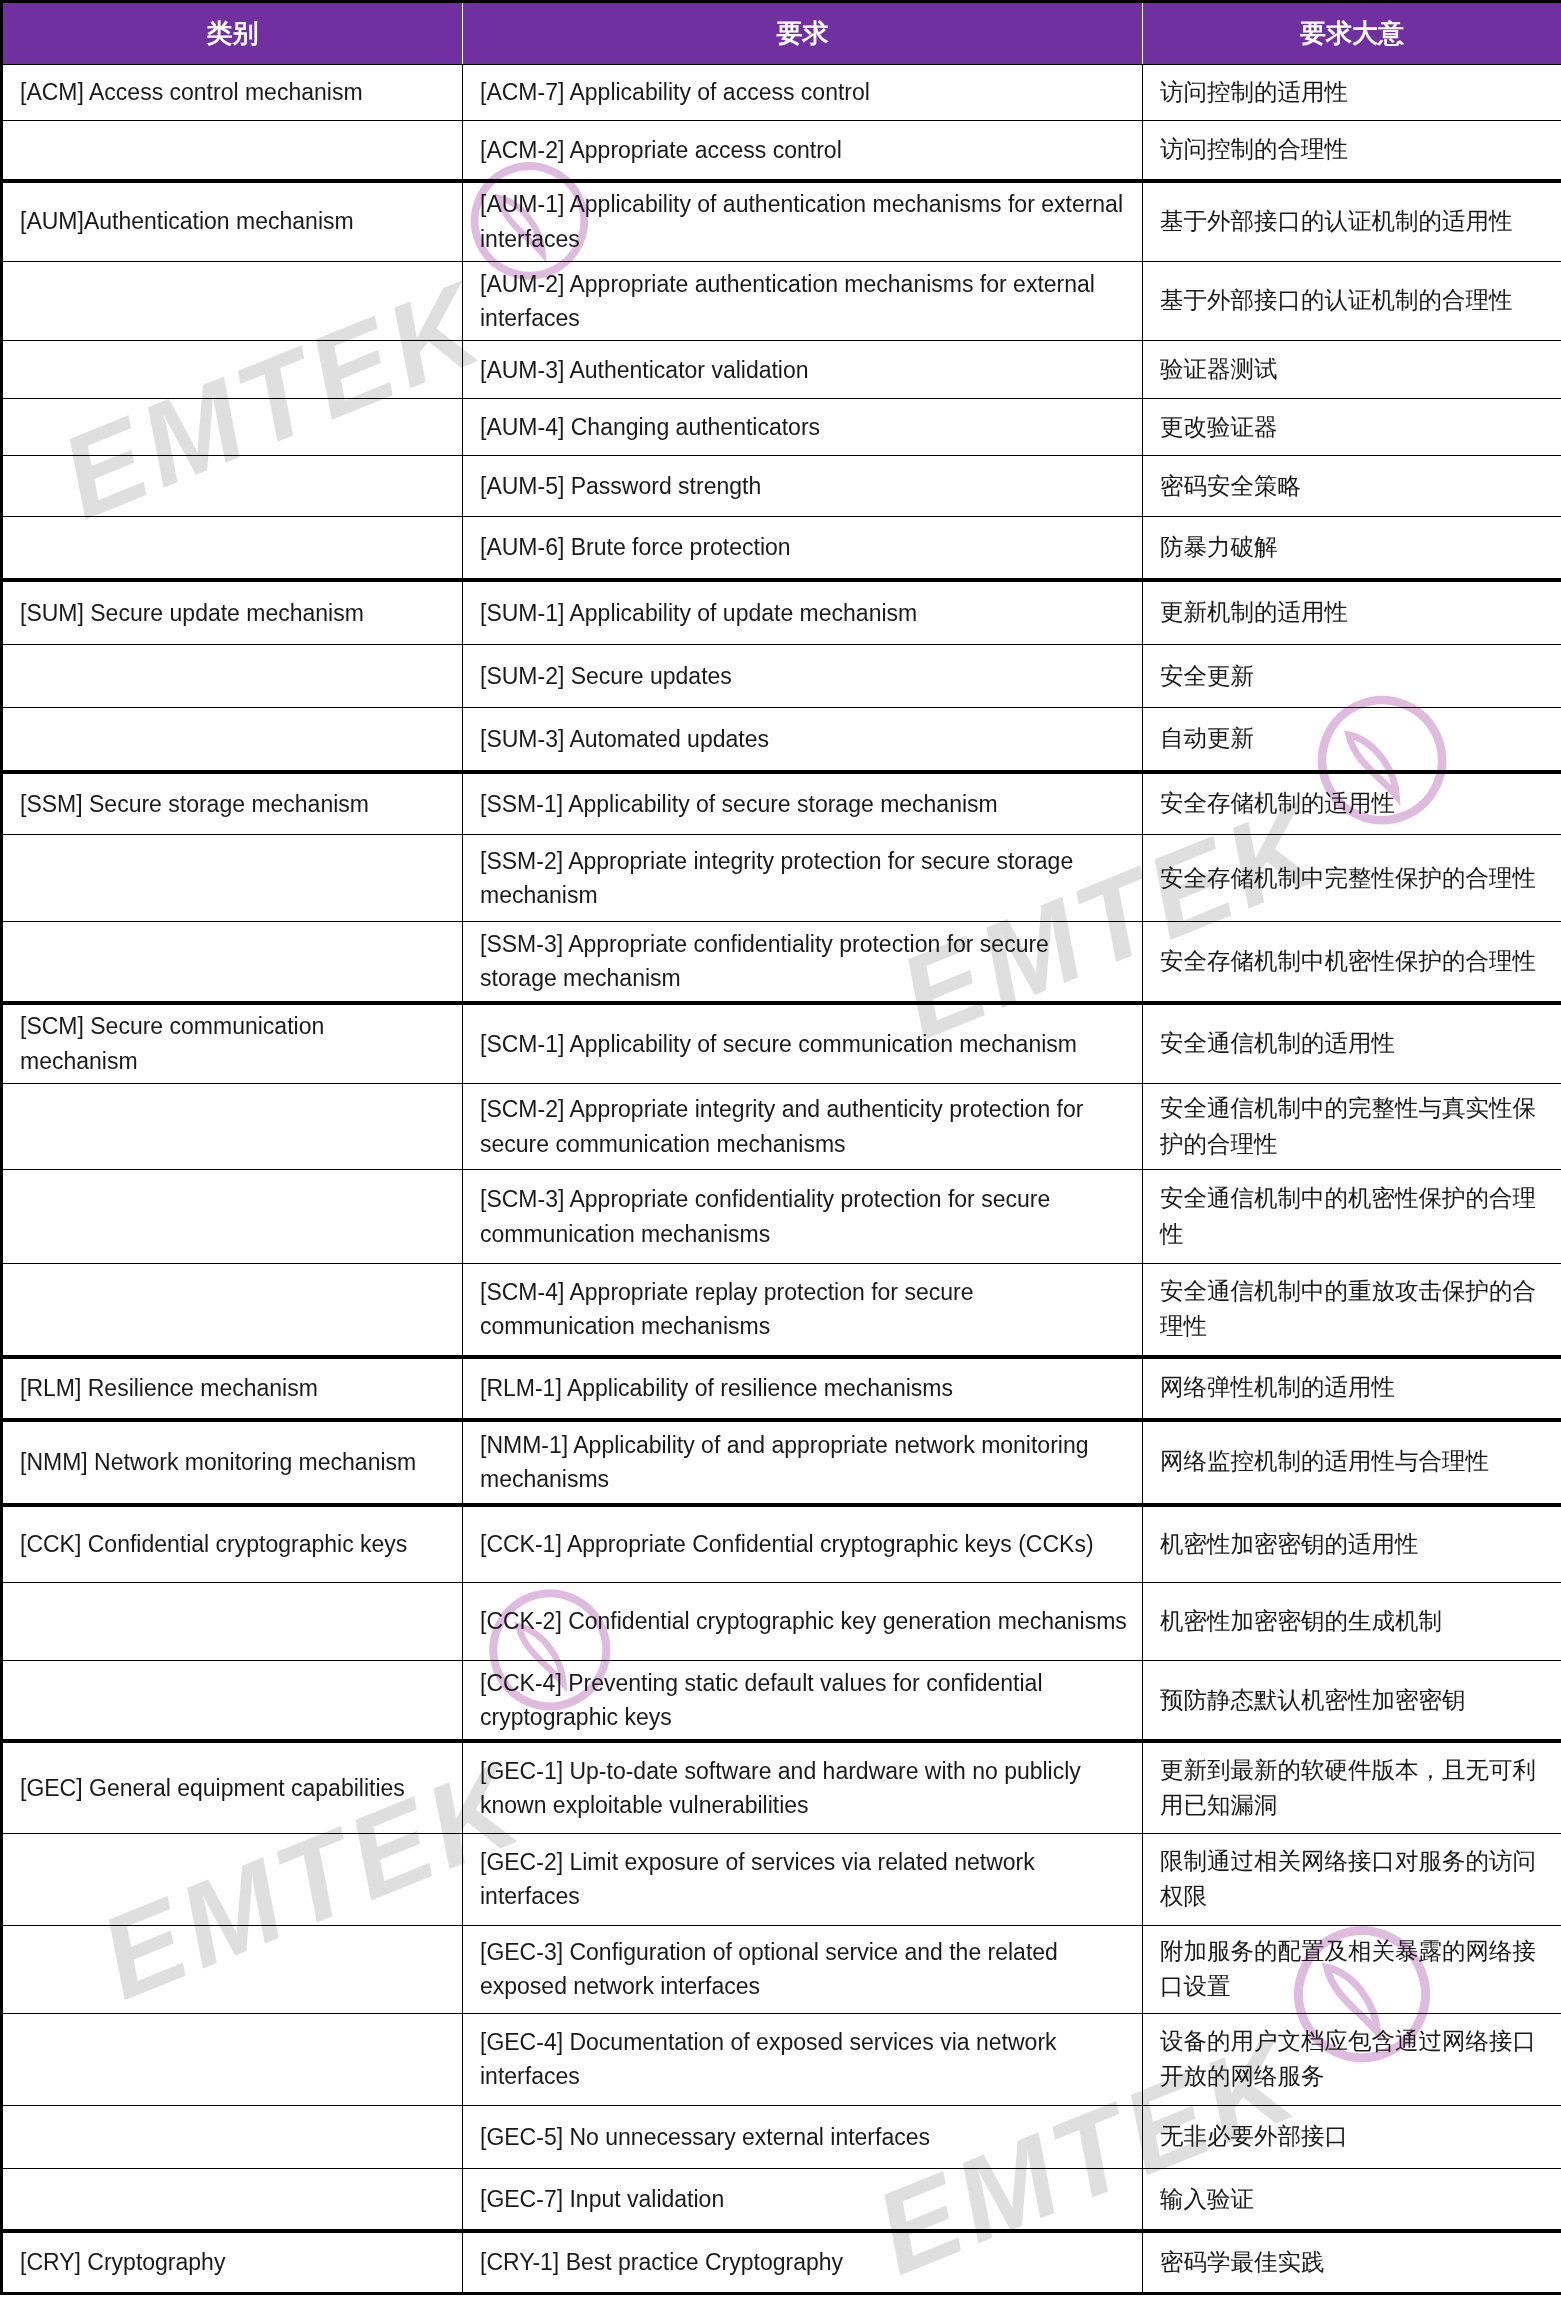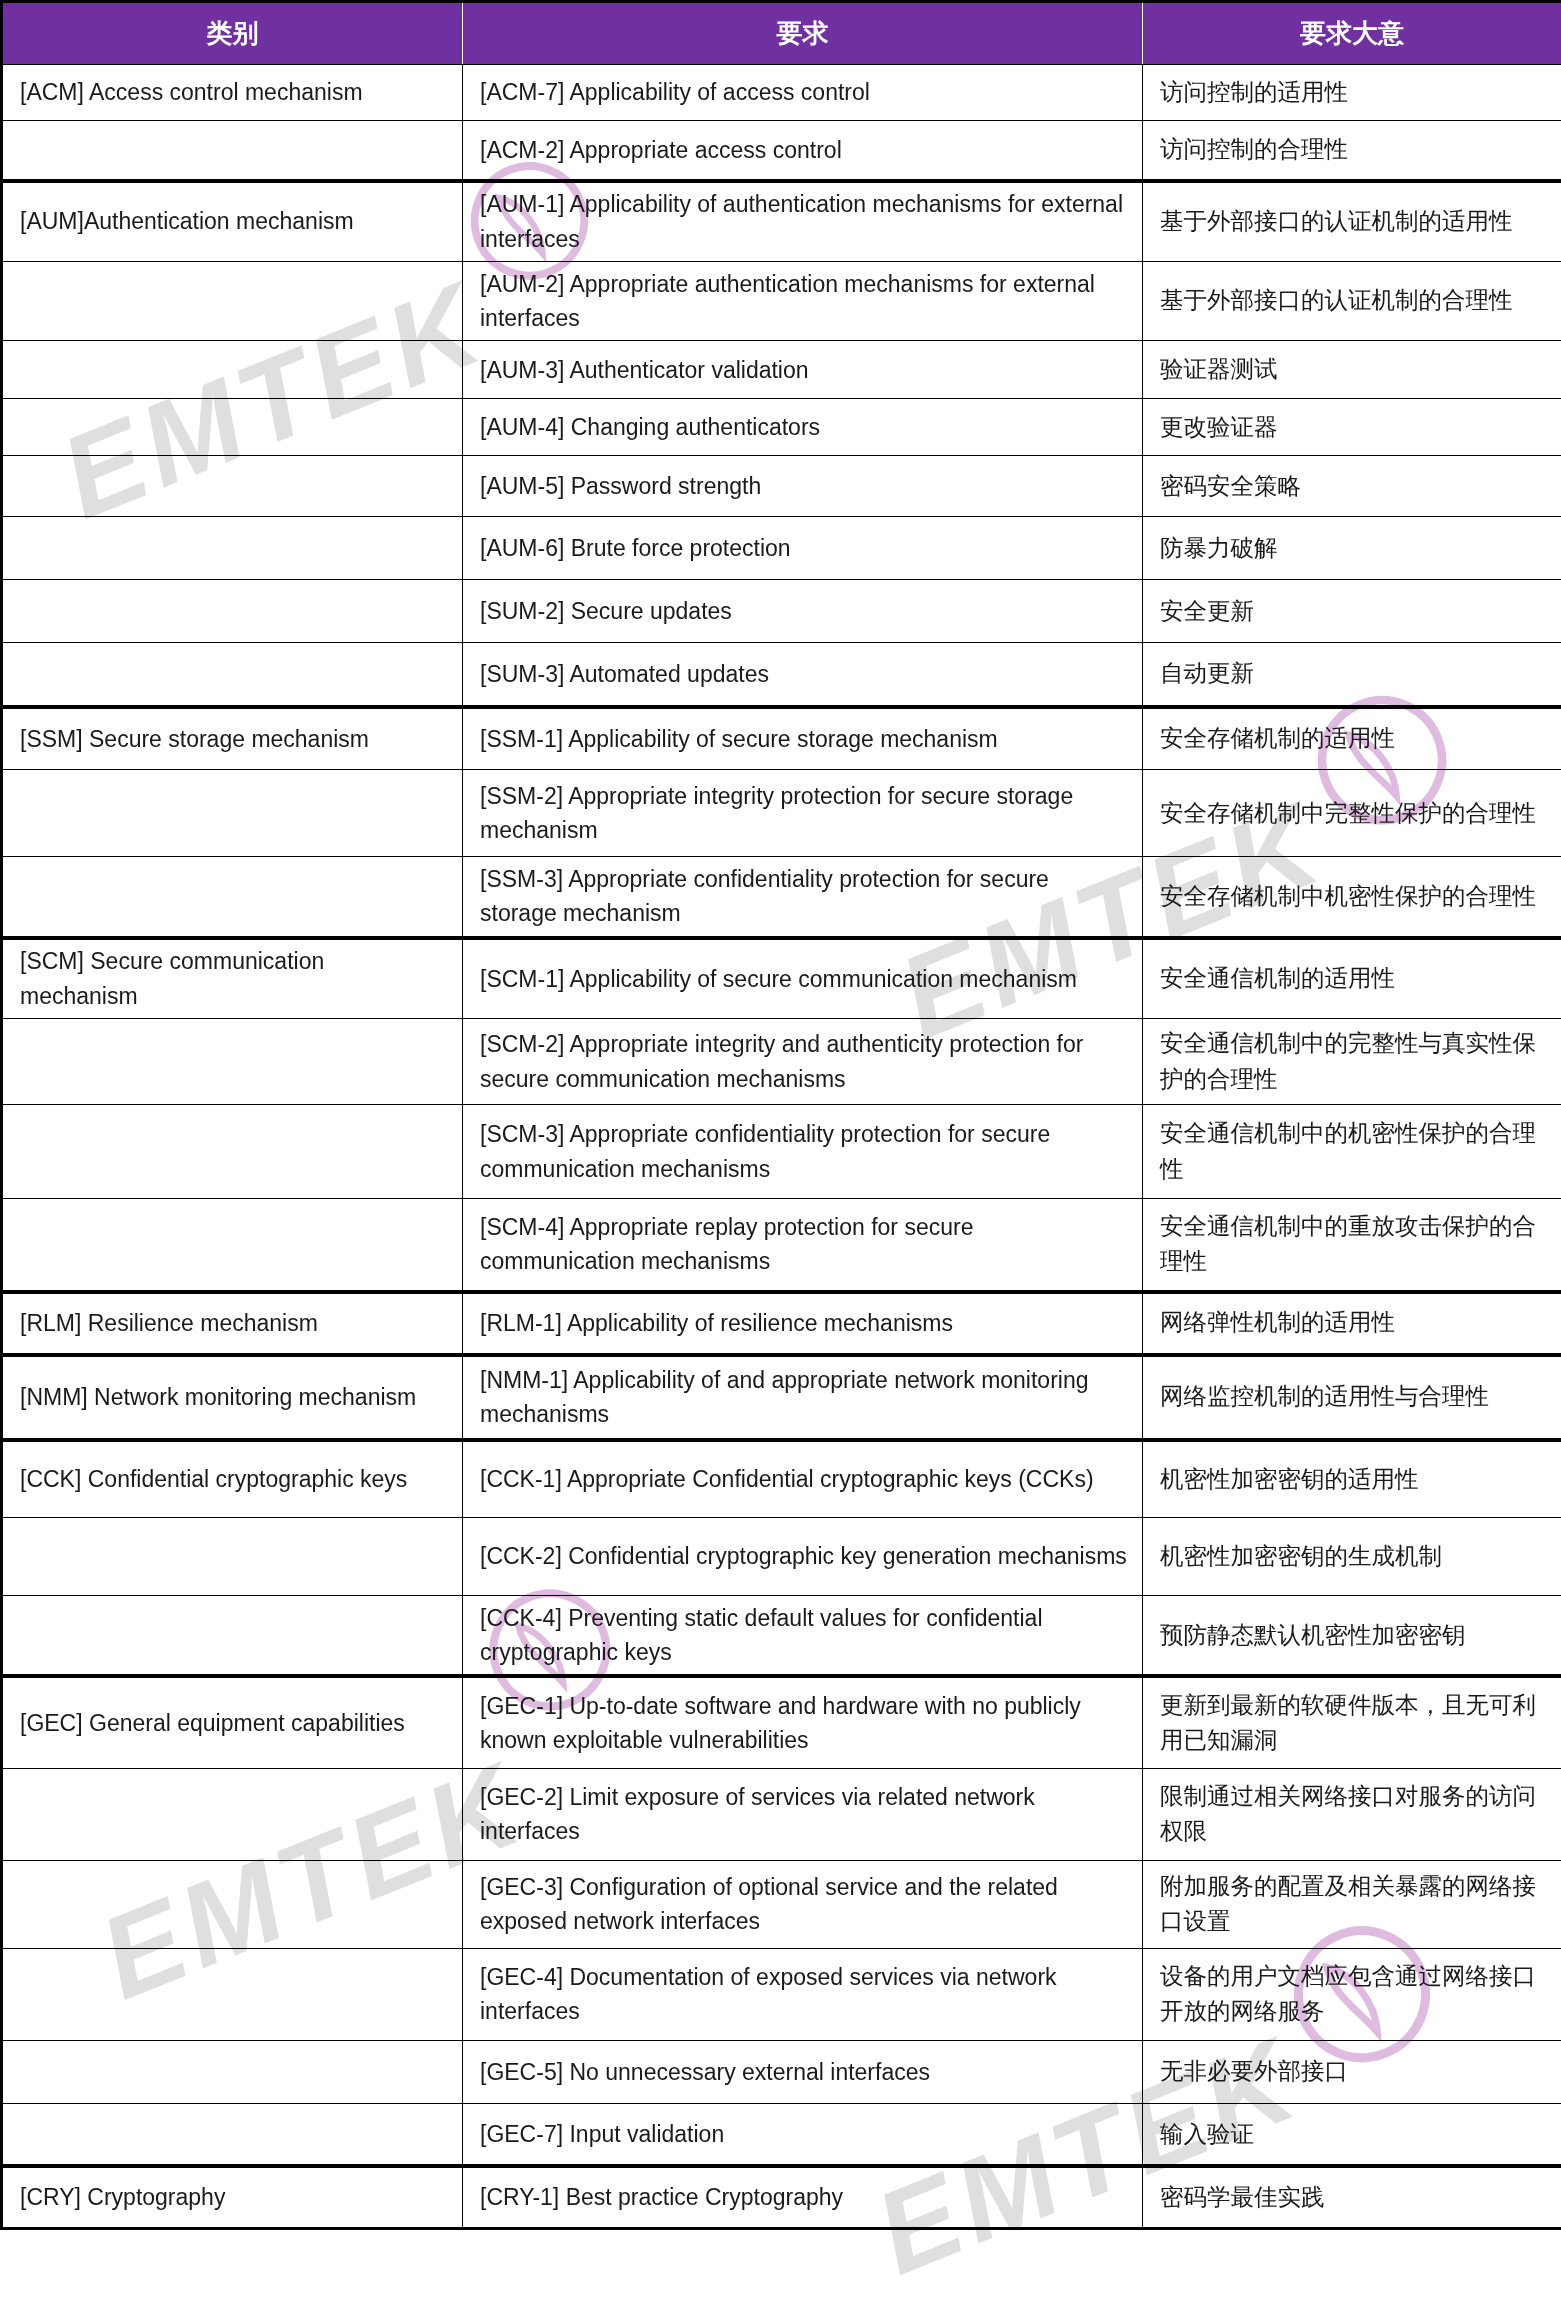--- a/index.html
+++ b/index.html
@@ -167,20 +167,25 @@
         <tr style="height: 61px;">
           <td class="col-category"></td>
           <td class="col-requirement">[AUM-5] Password strength</td>
           <td class="col-summary">密码安全策略</td>
         </tr>
         <tr style="height: 63px;">
           <td class="col-category"></td>
           <td class="col-requirement">[AUM-6] Brute force protection</td>
           <td class="col-summary">防暴力破解</td>
         </tr>
+        <tr class="group-start" style="height: 65px;">
+          <td class="col-category">[SUM] Secure update mechanism</td>
+          <td class="col-requirement">[SUM-1] Applicability of update mechanism</td>
+          <td class="col-summary">更新机制的适用性</td>
+        </tr>
         <tr style="height: 63px;">
           <td class="col-category"></td>
           <td class="col-requirement">[SUM-2] Secure updates</td>
           <td class="col-summary">安全更新</td>
         </tr>
         <tr style="height: 64px;">
           <td class="col-category"></td>
           <td class="col-requirement">[SUM-3] Automated updates</td>
           <td class="col-summary">自动更新</td>
         </tr>

